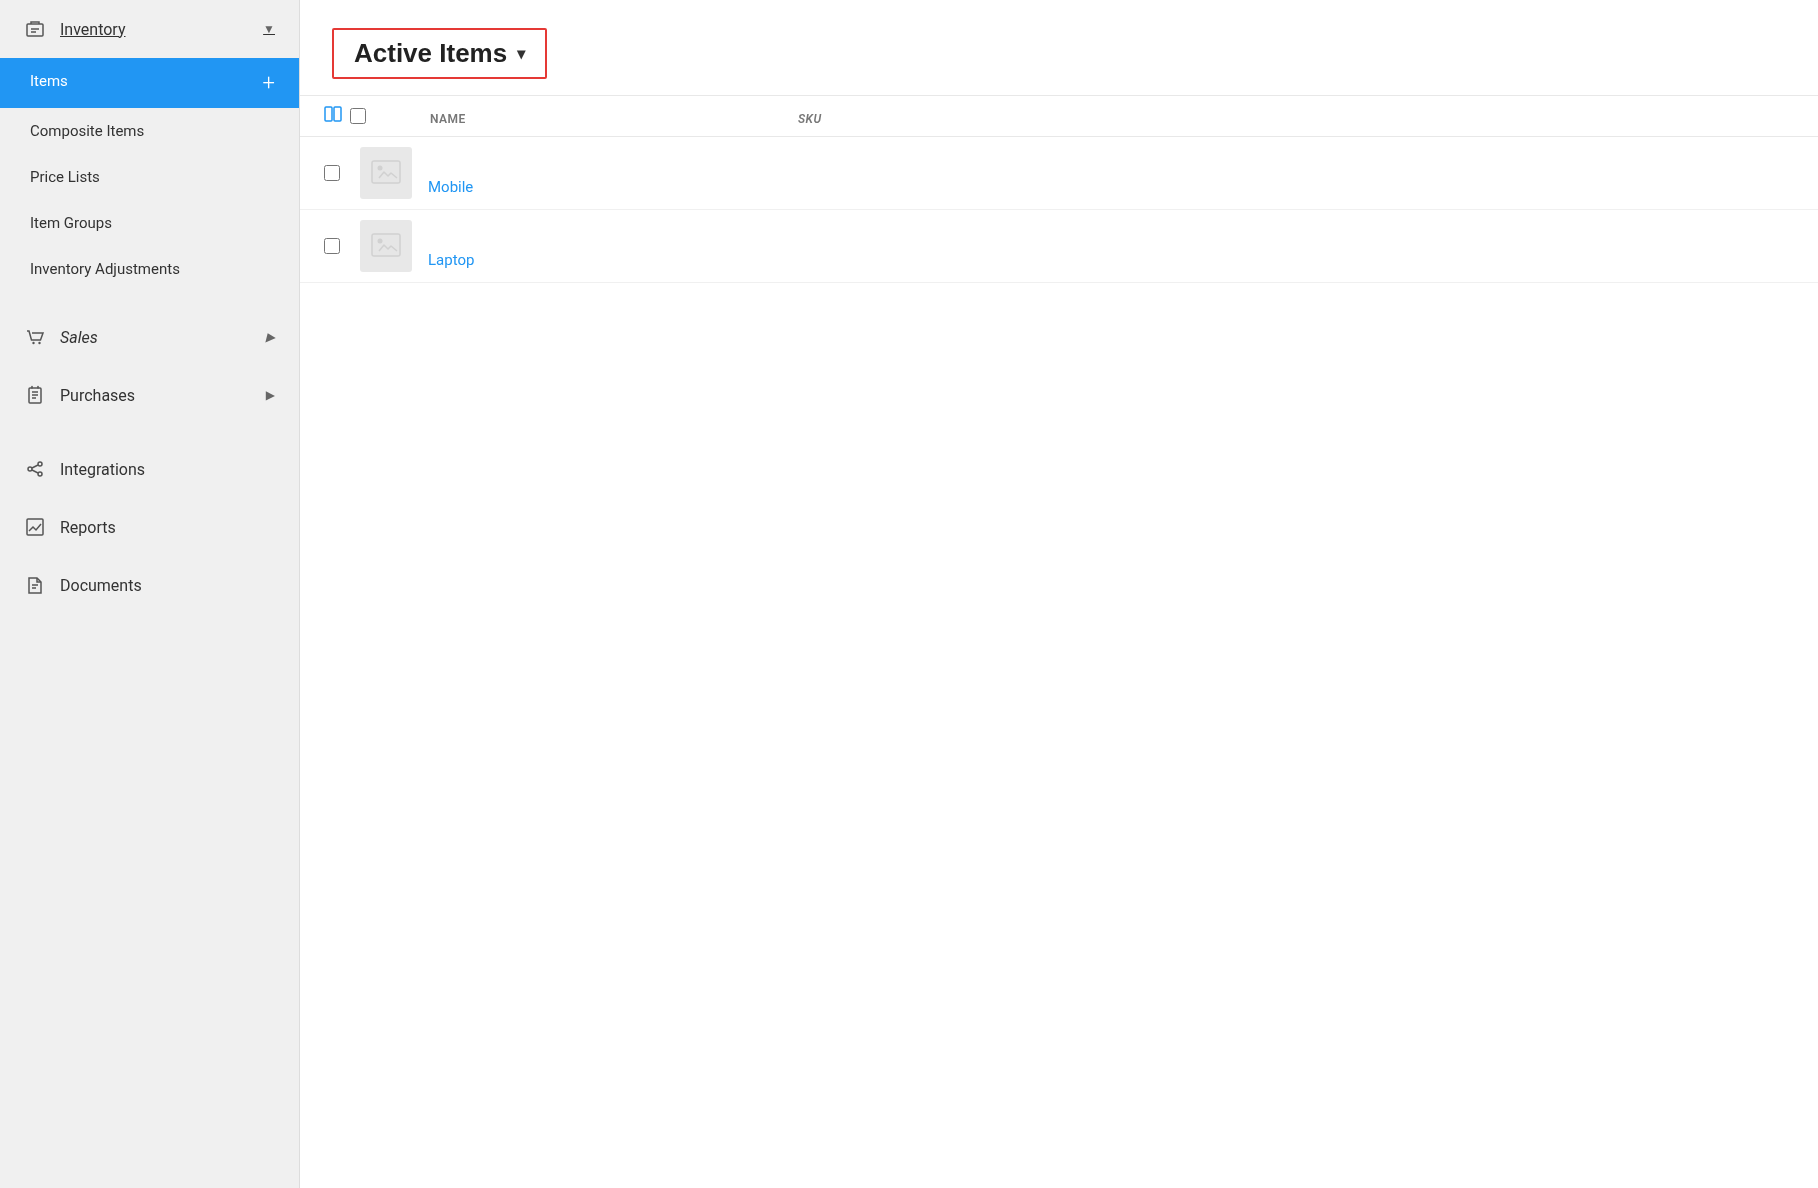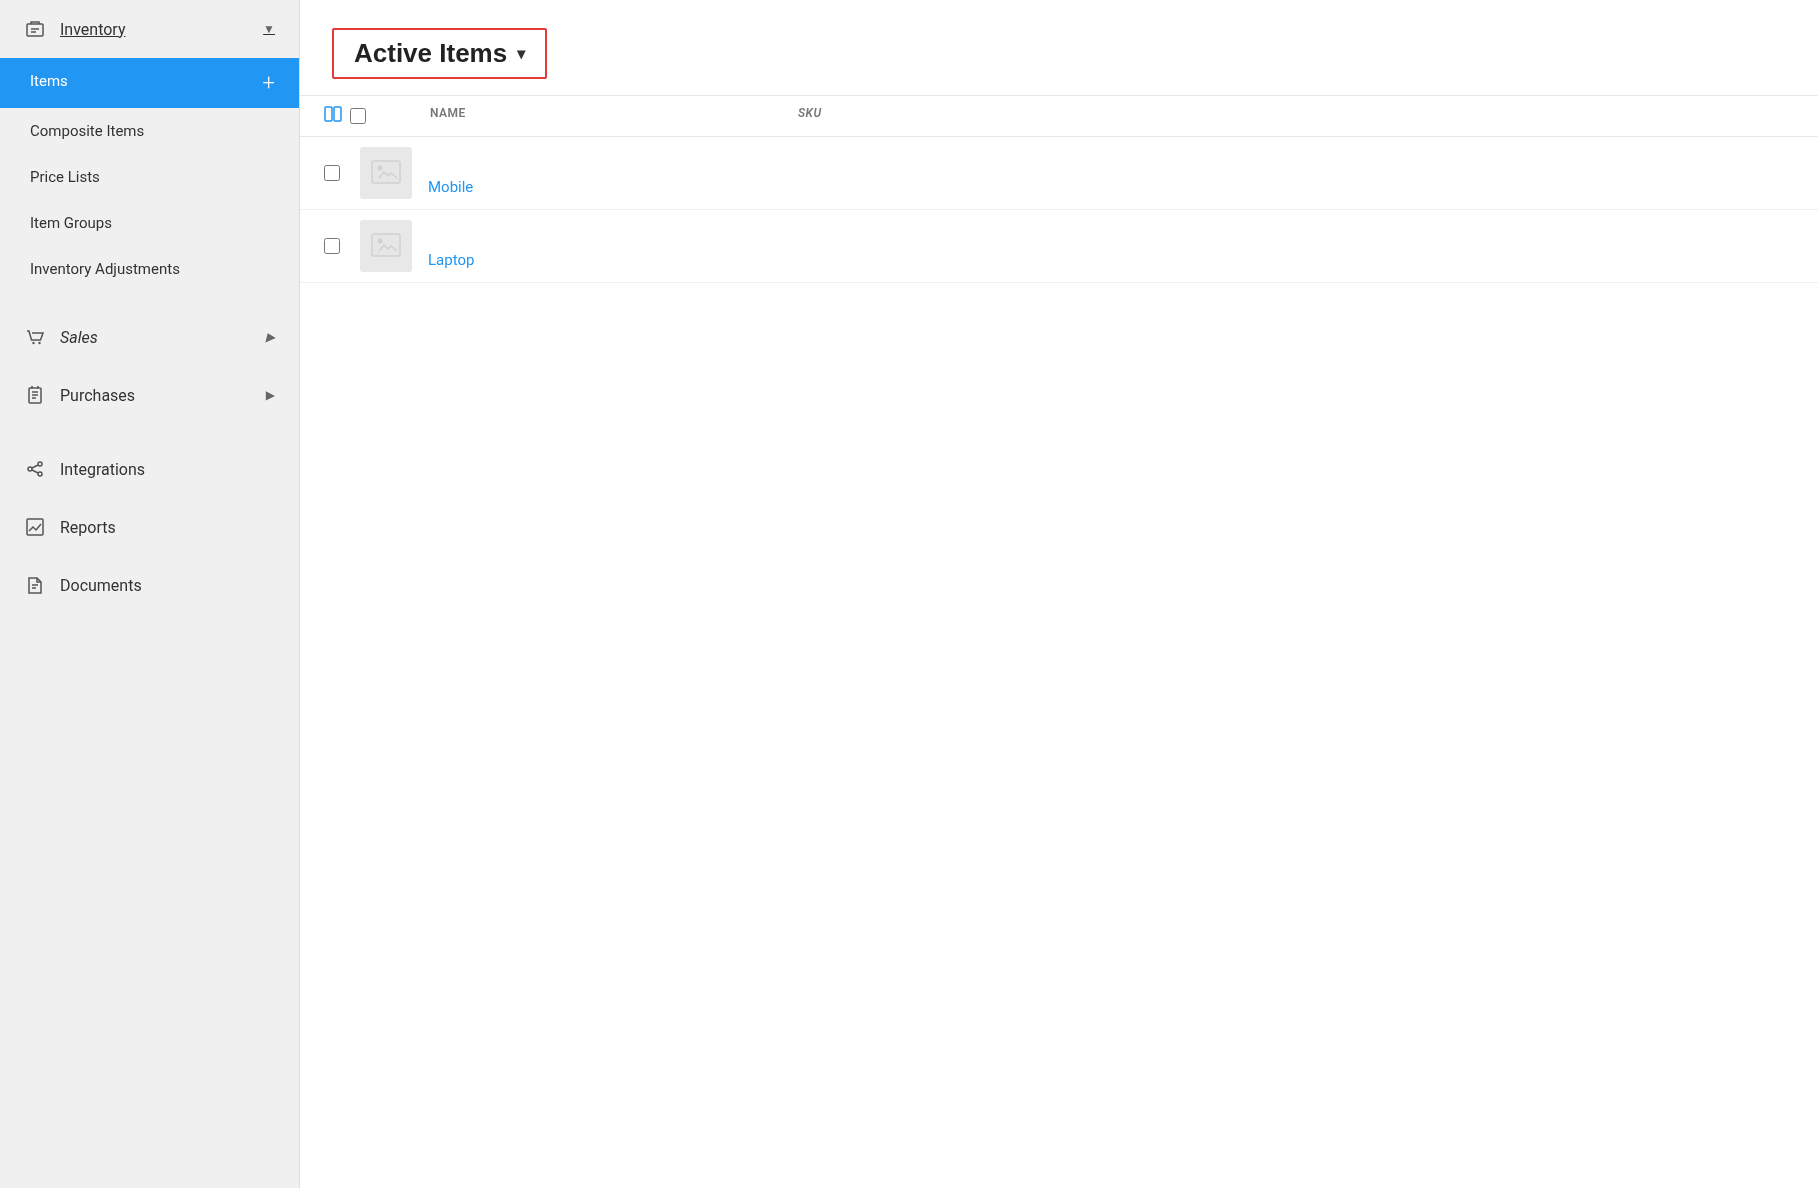--- a/index.html
+++ b/index.html
@@ -112,21 +112,21 @@
 
     .page-title-btn .dropdown-arrow {
       margin-left: 10px;
       font-size: 16px;
       color: #333;
     }
 
     
     .table-header {
       display: flex;
-      align-items: flex-start;
+      align-items: flex-end;
       padding: 10px 24px;
       border-bottom: 1px solid #e8e8e8;
       background: #fff;
     }
 
     .col-controls {
       display: flex;
       align-items: center;
       gap: 8px;
       margin-right: 12px;

